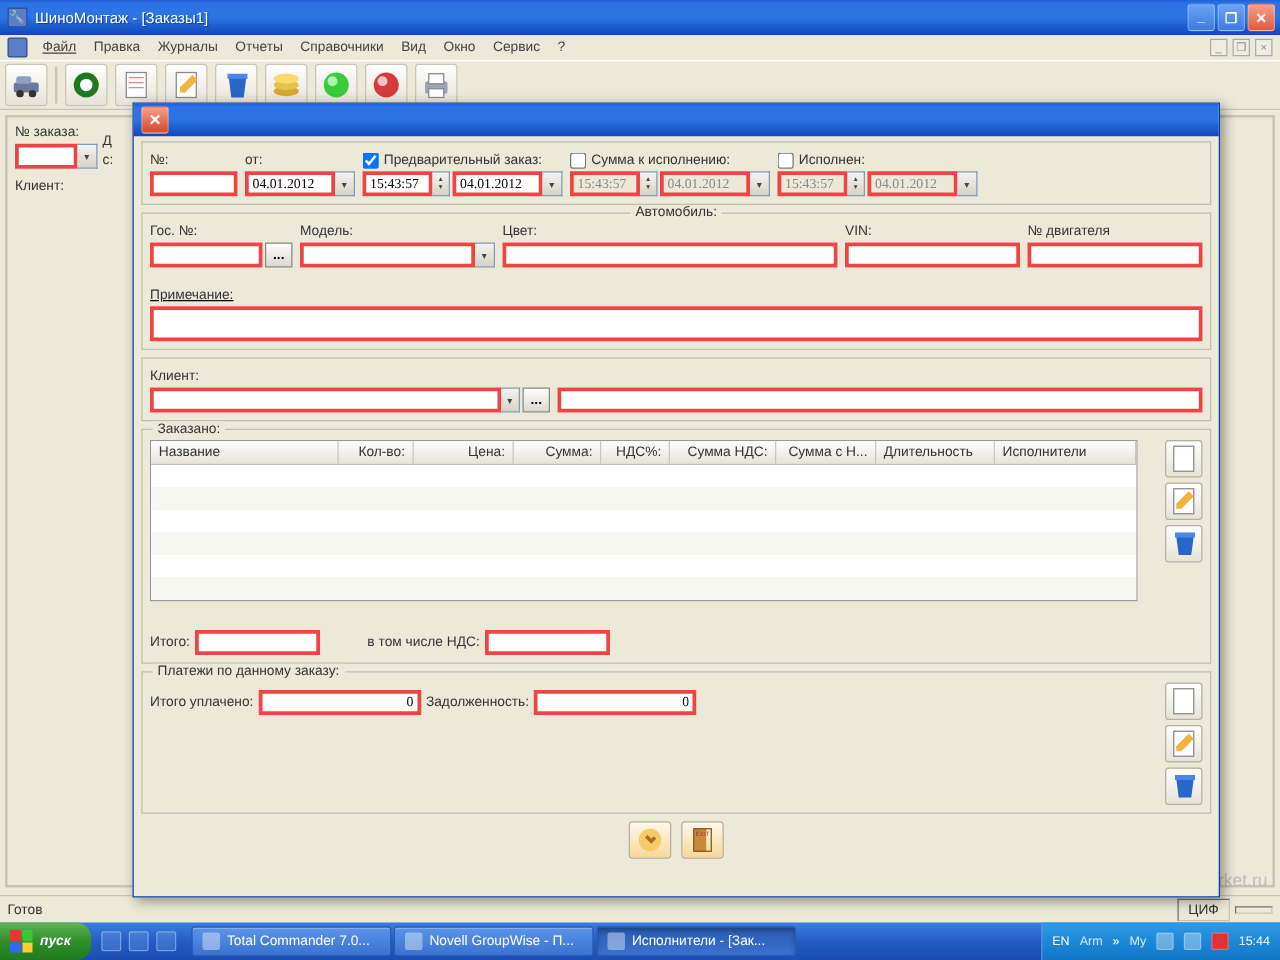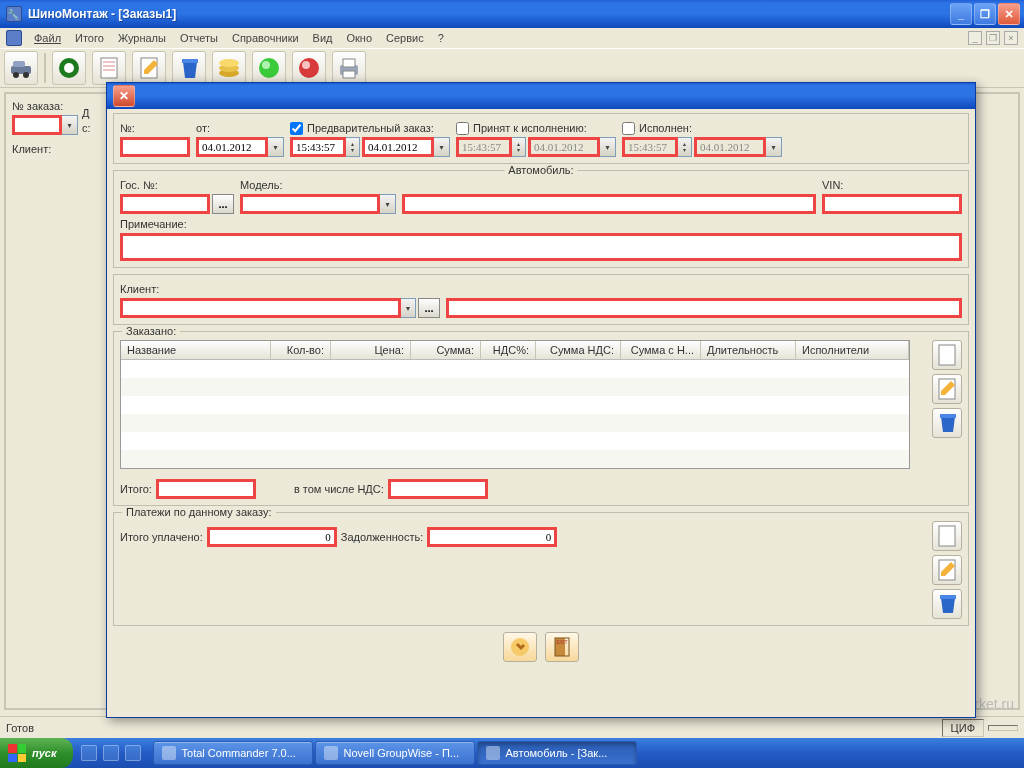--- a/index.html
+++ b/index.html
@@ -1,21 +1,21 @@
 <!DOCTYPE html>
 <html><head>
 <meta charset="utf-8">
 <style>
   * { box-sizing: border-box; margin: 0; padding: 0; }
   html, body { width: 1024px; height: 768px; overflow: hidden; font-family: Tahoma, Arial, sans-serif; font-size: 11px; background: #ece9d8; }
   
   .main-window { width: 1024px; height: 768px; position: relative; background: #ece9d8; }
   .titlebar { height: 28px; background: linear-gradient(to bottom,#1f5fd6,#2c73e5 10%,#2c73e5 50%,#0d48bc); color: #fff; display: flex; align-items: center; padding: 0 4px 0 6px; font-size:12px;}
   .titlebar .app-icon{width:16px;height:16px;background:#5a7fc8;border:1px solid #2a4c90;border-radius:2px;margin-right:6px;display:inline-flex;align-items:center;justify-content:center;font-size:10px;}
-  .titlebar .title { flex: 1; font-weight: bold; text-shadow:1px 1px 0 rgba(0,0,0,.3);}
+  .titlebar .title { flex: 1; font-weight: normal; text-shadow:1px 1px 0 rgba(0,0,0,.3);}
   .win-btns { display: flex; gap: 2px; }
   .win-btn { width: 22px; height: 22px; border: 1px solid #fff4; border-radius: 3px; background: linear-gradient(to bottom,#6aa3f7,#3e7ae0); display:flex;align-items:center;justify-content:center;color:#fff;font-weight:bold;font-size:11px;}
   .win-btn.close { background: linear-gradient(to bottom,#f79e8b,#e05b3c); }
   .menubar { height: 20px; background: #ece9d8; display: flex; align-items:center; gap:2px; padding: 0 6px; color:#444;}
   .menubar .mi{padding:2px 6px; cursor:default;}
   .menubar .mi .u { text-decoration: underline; }
   .mdi-ctrls{margin-left:auto;display:flex;gap:4px;color:#888;}
   .mdi-ctrls span{width:14px;height:14px;border:1px solid #aaa;display:flex;align-items:center;justify-content:center;background:#efece0;font-size:9px;}
   .toolbar { height: 40px; padding:3px 4px; display:flex; gap:6px; align-items:center; background:#ece9d8;border-top:1px solid #fff;border-bottom:1px solid #c9c5b5;}
   .tbtn{width:34px;height:34px;border:1px solid #c9c5b5;border-radius:3px;background:linear-gradient(#fefefe,#e6e3d6);display:flex;align-items:center;justify-content:center;}
@@ -82,21 +82,21 @@
     <div class="win-btns">
       <div class="win-btn">_</div>
       <div class="win-btn">❐</div>
       <div class="win-btn close">✕</div>
     </div>
   </div>
 
   <div class="menubar">
     <span style="width:16px;height:16px;background:#5a7fc8;border:1px solid #2a4c90;border-radius:2px;margin-right:4px;"></span>
     <span class="mi"><span class="u">Файл</span></span>
-    <span class="mi"><span>Итого</span></span>
+    <span class="mi"><span>Правка</span></span>
     <span class="mi"><span>Журналы</span></span>
     <span class="mi"><span>Отчеты</span></span>
     <span class="mi"><span>Справочники</span></span>
     <span class="mi"><span>Вид</span></span>
     <span class="mi"><span>Окно</span></span>
     <span class="mi"><span>Сервис</span></span>
     <span class="mi"><span>?</span></span>
     <div class="mdi-ctrls">
       <span>_</span>
       <span>❐</span>
@@ -227,21 +227,21 @@
                 </div>
               <div class="selwrap">
                   <input class="text" style="width: 72px;" value="04.01.2012">
                   <div class="arrow">▾</div>
                 </div>
             </div>
           </div>
           <div class="col">
             <div class="chkrow">
                 <input type="checkbox" style="">
-                <span class="lbl">Принят к исполнению:</span>
+                <span class="lbl">Сумма к исполнению:</span>
               </div>
             <div class="row" style="gap:2px;">
               <div class="spin">
                   <input class="text" style="width: 56px;" disabled="" value="15:43:57">
                   <div class="updn">▴<br>▾</div>
                 </div>
               <div class="selwrap">
                   <input class="text" style="width: 72px;" disabled="" value="04.01.2012">
                   <div class="arrow">▾</div>
                 </div>
@@ -277,28 +277,33 @@
               </div>
             </div>
           <div class="col" style="width:156px;">
               <span class="lbl">Модель:</span>
               <div class="selwrap">
                 <input class="text" style="width: 140px;">
                 <div class="arrow">▾</div>
               </div>
             </div>
           <div class="col" style="flex:1;">
+              <span class="lbl">Цвет:</span>
               <input class="text" style="width: 100%;">
             </div>
           <div class="col" style="width:140px;">
               <span class="lbl">VIN:</span>
               <input class="text" style="width: 100%;">
             </div>
-        </div>
-        <div class="col" style="margin-top:4px;">
+          <div class="col" style="width:140px;">
+              <span class="lbl">№ двигателя</span>
+              <input class="text" style="width: 100%;">
+            </div>
+        </div>
+        <div class="col" style="margin-top:16px;text-decoration:underline;">
             <span class="lbl">Примечание:</span>
             <input class="text" style="width: 100%; height: 28px;">
           </div>
       </div>
 
       <div class="group">
         <div class="row">
           <div class="col" style="width:320px;">
               <span class="lbl">Клиент:</span>
               <div class="row" style="gap:2px;">
@@ -326,21 +331,21 @@
                 <div class="gh" style="width:80px;text-align:right">Цена:</div>
                 <div class="gh" style="width:70px;text-align:right">Сумма:</div>
                 <div class="gh" style="width:55px;text-align:right">НДС%:</div>
                 <div class="gh" style="width:85px;text-align:right">Сумма НДС:</div>
                 <div class="gh" style="width:80px;text-align:right">Сумма с Н...</div>
                 <div class="gh" style="width:95px">Длительность</div>
                 <div class="gh" style="flex:1">Исполнители</div>
               </div>
               <div class="gbody" style="height:108px"></div>
             </div>
-            <div class="row" style="margin-top:10px;gap:4px;align-items:center;">
+            <div class="row" style="margin-top:23px;gap:4px;align-items:center;">
               <span class="lbl">Итого:</span>
               <input class="text ralign" style="width: 100px;">
               <span style="width:30px"></span>
               <span class="lbl">в том числе НДС:</span>
               <input class="text ralign" style="width: 100px;">
             </div>
           </div>
           <div class="sidebtns">
             <div class="sidebtn">
                 <svg width="20" height="22">
@@ -434,18 +439,28 @@
       <div class="task">
           <span class="ticon"></span>
           <span>Total Commander 7.0...</span>
         </div>
       <div class="task">
           <span class="ticon"></span>
           <span>Novell GroupWise - П...</span>
         </div>
       <div class="task active">
           <span class="ticon"></span>
-          <span>Автомобиль - [Зак...</span>
-        </div>
+          <span>Исполнители - [Зак...</span>
+        </div>
+    </div>
+    <div class="tray">
+      <span>EN</span>
+      <span style="color:#cfe8ff;">Arm</span>
+      <span>»</span>
+      <span style="color:#cfe8ff;">My</span>
+      <span class="ic"></span>
+      <span class="ic"></span>
+      <span class="ic" style="background:#d33;"></span>
+      <span>15:44</span>
     </div>
   </div>
 
 </div>
 
 </body></html>

